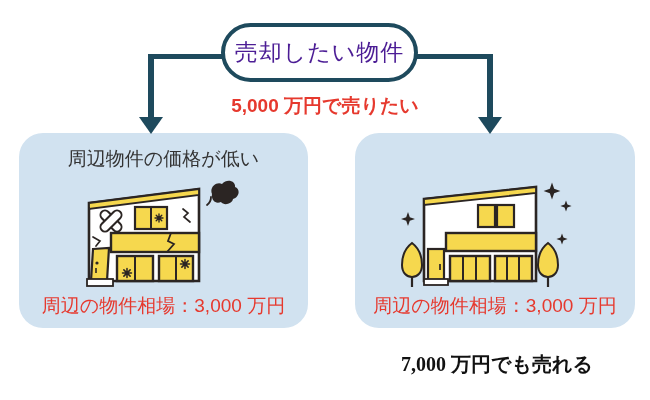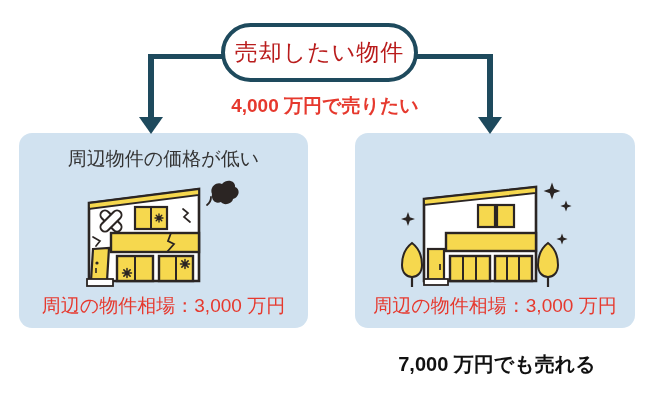--- a/index.html
+++ b/index.html
@@ -7,61 +7,61 @@
     position:relative;width:650px;height:400px;background:#ffffff;overflow:hidden;
     font-family:"Liberation Sans",sans-serif;
   }
   
   .pill{
     position:absolute;left:221px;top:23px;width:197px;height:59px;
     background:#ffffff;border:4px solid #1e4a5d;border-radius:34px;
     display:flex;align-items:center;justify-content:center;
     box-sizing:border-box;z-index:3;
   }
-  .pill-label{font-size:23px;font-weight:500;color:#b91c1c;letter-spacing:1px;white-space:nowrap;}
+  .pill-label{font-size:23px;font-weight:500;color:#4c1d95;letter-spacing:1px;white-space:nowrap;}
   
   .conn{position:absolute;background:#1e4a5d;z-index:1;}
   .h-left{left:148px;top:54px;width:78px;height:5px;}
   .v-left{left:148px;top:54px;width:6px;height:64px;}
   .h-right{left:414px;top:54px;width:79px;height:5px;}
   .v-right{left:487px;top:54px;width:6px;height:64px;}
   .arrowhead{
     position:absolute;width:0;height:0;z-index:1;
     border-left:12px solid transparent;border-right:12px solid transparent;
     border-top:17px solid #1e4a5d;
   }
   .ah-left{left:139px;top:117px;}
   .ah-right{left:478px;top:117px;}
   
   .desired{
     position:absolute;left:195px;top:93px;width:260px;text-align:center;
     font-size:19px;font-weight:bold;color:#e6392e;white-space:nowrap;z-index:2;
   }
   
   .panel{
-    position:absolute;top:133px;height:195px;background:#d1e2f0;border-radius:13px;
+    position:absolute;top:133px;height:195px;background:#d1e2f0;border-radius:24px;
   }
   .panel-left{left:19px;width:289px;}
   .panel-right{left:355px;width:280px;}
   .panel-heading{
     position:absolute;top:13px;left:0;width:100%;text-align:center;
     font-size:19px;font-weight:500;color:#333333;white-space:nowrap;
   }
   .illu{position:absolute;top:46px;left:50%;transform:translateX(-50%);}
   .panel-price{
     position:absolute;bottom:9px;left:0;width:100%;text-align:center;
     font-size:19px;font-weight:normal;color:#e6392e;white-space:nowrap;
   }
   
   .caption{
     position:absolute;top:351px;text-align:center;font-size:20px;font-weight:bold;
     color:#111111;white-space:nowrap;
   }
   .caption-left{left:0;width:332px;}
-  .caption-right{left:352px;width:290px;}
+  .caption-right{left:352px;width:290px;font-family:Liberation Serif, serif;}
   .defs-holder{position:absolute;width:0;height:0;overflow:hidden;}
 </style>
 </head>
 <body>
 
 <div class="canvas">
 
   <svg class="defs-holder" aria-hidden="true">
     <defs>
       <path id="star4" d="M0 -7 L1.8 -1.8 L7 0 L1.8 1.8 L0 7 L-1.8 1.8 L-7 0 L-1.8 -1.8 Z" fill="#2b2523"></path>
@@ -73,21 +73,21 @@
   <div class="conn v-left"></div>
   <div class="arrowhead ah-left"></div>
   <div class="conn h-right"></div>
   <div class="conn v-right"></div>
   <div class="arrowhead ah-right"></div>
 
   <div class="pill">
     <span class="pill-label">売却したい物件</span>
   </div>
 
-  <div class="desired">4,000 万円で売りたい</div>
+  <div class="desired">5,000 万円で売りたい</div>
 
   <div class="panel panel-left">
     <div class="panel-heading">周辺物件の価格が低い</div>
     <svg class="illu" width="170" height="116" viewBox="0 0 170 116">
 
       <path d="M128 26 q4 -3 4 -8" stroke="#2b2523" stroke-width="1.8" fill="none" stroke-linecap="round"></path>
       <path d="M133 15 c-3 -7 5 -13 10 -10 c5 -6 14 -3 13 3 c6 2 4 11 -2 12 c-1 5 -9 7 -12 3 c-6 3 -10 -3 -9 -8 z" fill="#2b2523"></path>
 
       <polygon points="10,24 120,10 120,102 10,102" fill="#ffffff" stroke="#2b2523" stroke-width="2.6"></polygon>
       <polygon points="10,24 120,10 120,16 10,30" fill="#f6d84e" stroke="#2b2523" stroke-width="1.8"></polygon>

